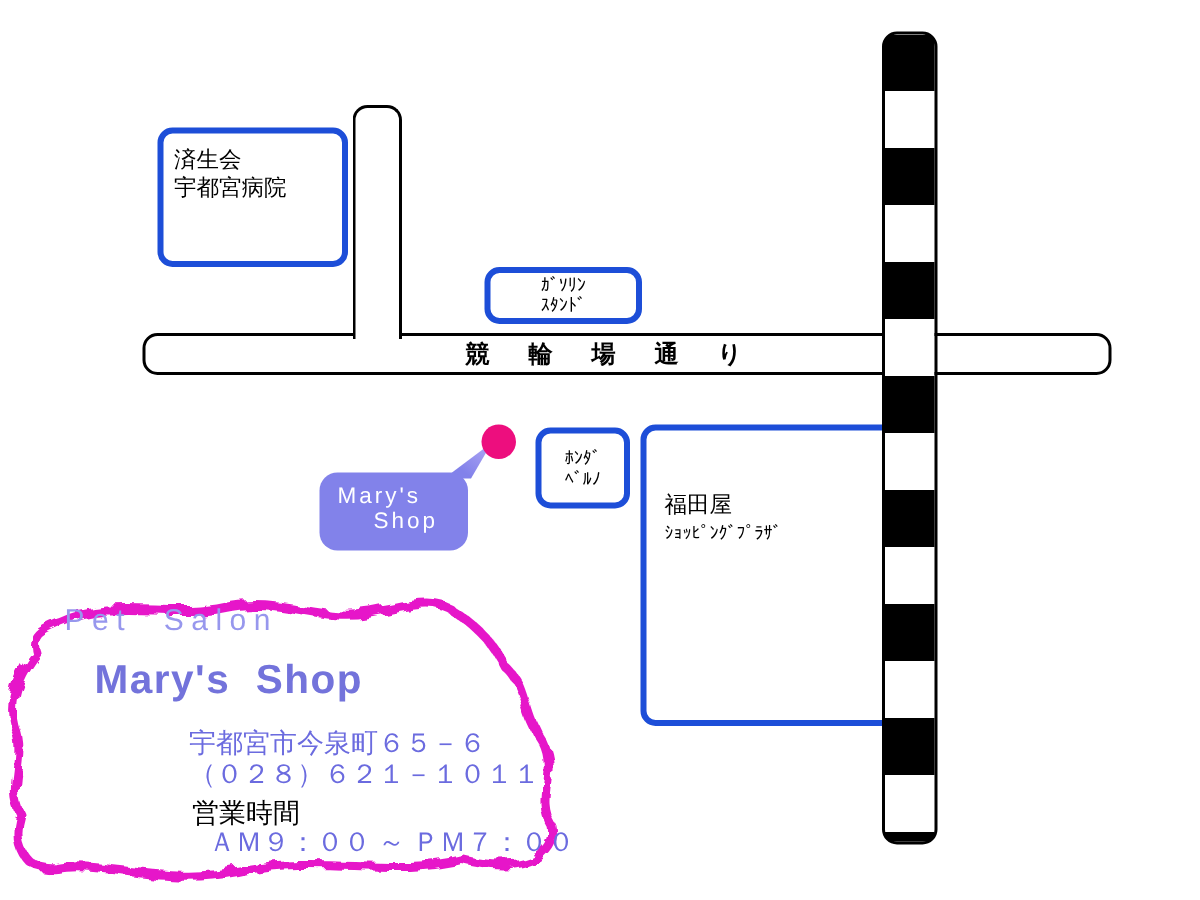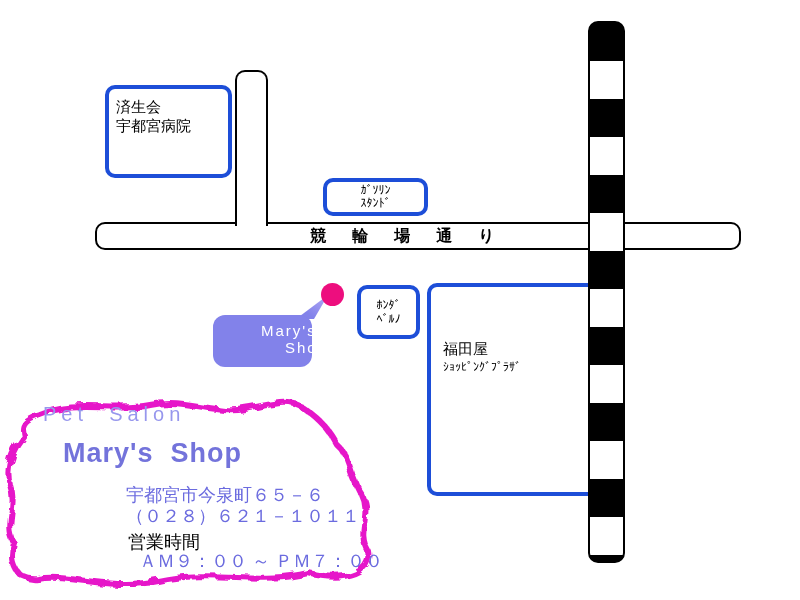--- a/index.html
+++ b/index.html
@@ -17,21 +17,21 @@
   }
   .map-box .bl{white-space:pre;}
 
   #hospital-box{left:105px;top:85px;width:112px;height:77px;
     justify-content:flex-start;padding:8px 0 0 7px;font-size:15px;line-height:19px;}
   #gas-box{left:323px;top:178px;width:97px;height:30px;text-align:center;
     font-size:12px;line-height:13px;}
   #honda-box{left:357px;top:285px;width:55px;height:46px;text-align:center;
     font-size:12px;line-height:14px;}
   #fukudaya-box{left:427px;top:283px;width:154px;height:153px;
-    justify-content:flex-start;padding:52px 0 0 12px;font-size:15px;line-height:19px;}
+    justify-content:flex-start;padding:40px 0 0 12px;font-size:15px;line-height:19px;}
   #fukudaya-box .sub{font-size:12px;}
 
   
   #h-road{left:95px;top:222px;width:646px;height:28px;background:#fff;
     border:2px solid #000;border-radius:10px;box-sizing:border-box;z-index:1;}
   #v-road{left:235px;top:70px;width:33px;height:156px;background:#fff;
     border:2px solid #000;border-bottom:none;border-radius:10px 10px 0 0;
     box-sizing:border-box;z-index:2;}
   #road-label{left:95px;top:226px;width:620px;text-align:center;z-index:3;
     font-size:16px;font-weight:bold;letter-spacing:5px;white-space:pre;}
@@ -40,21 +40,21 @@
   #railroad{left:588px;top:21px;width:37px;height:542px;z-index:4;
     box-sizing:border-box;border:2px solid #000;border-radius:10px;
     background:repeating-linear-gradient(to bottom,#000 0 38px,#fff 38px 76px);}
 
   
   #marker-circle{left:321px;top:283px;width:23px;height:23px;border-radius:50%;
     background:#ed0e7e;z-index:6;}
   #callout-pointer{left:286px;top:290px;z-index:5;}
   #shop-box{left:213px;top:315px;width:99px;height:52px;background:#8282ea;
     border-radius:12px;z-index:5;color:#fff;font-size:15px;letter-spacing:2px;
-    padding-top:7px;box-sizing:border-box;padding-left:36px;}
+    padding-top:7px;box-sizing:border-box;}
   #shop-box .l1{padding-left:12px;}
   #shop-box .l2{padding-left:36px;}
 
   
   #blob-svg{left:0px;top:383px;z-index:0;overflow:visible;}
   .info-text{position:absolute;z-index:2;white-space:pre;}
   #pet-salon{left:43px;top:403px;font-size:20px;letter-spacing:5px;color:#9797ed;}
   #shop-title{left:63px;top:438px;font-size:27px;font-weight:bold;
     letter-spacing:1px;color:#7373db;}
   #addr1{left:126px;top:483px;font-size:18px;color:#6b6bdf;}

